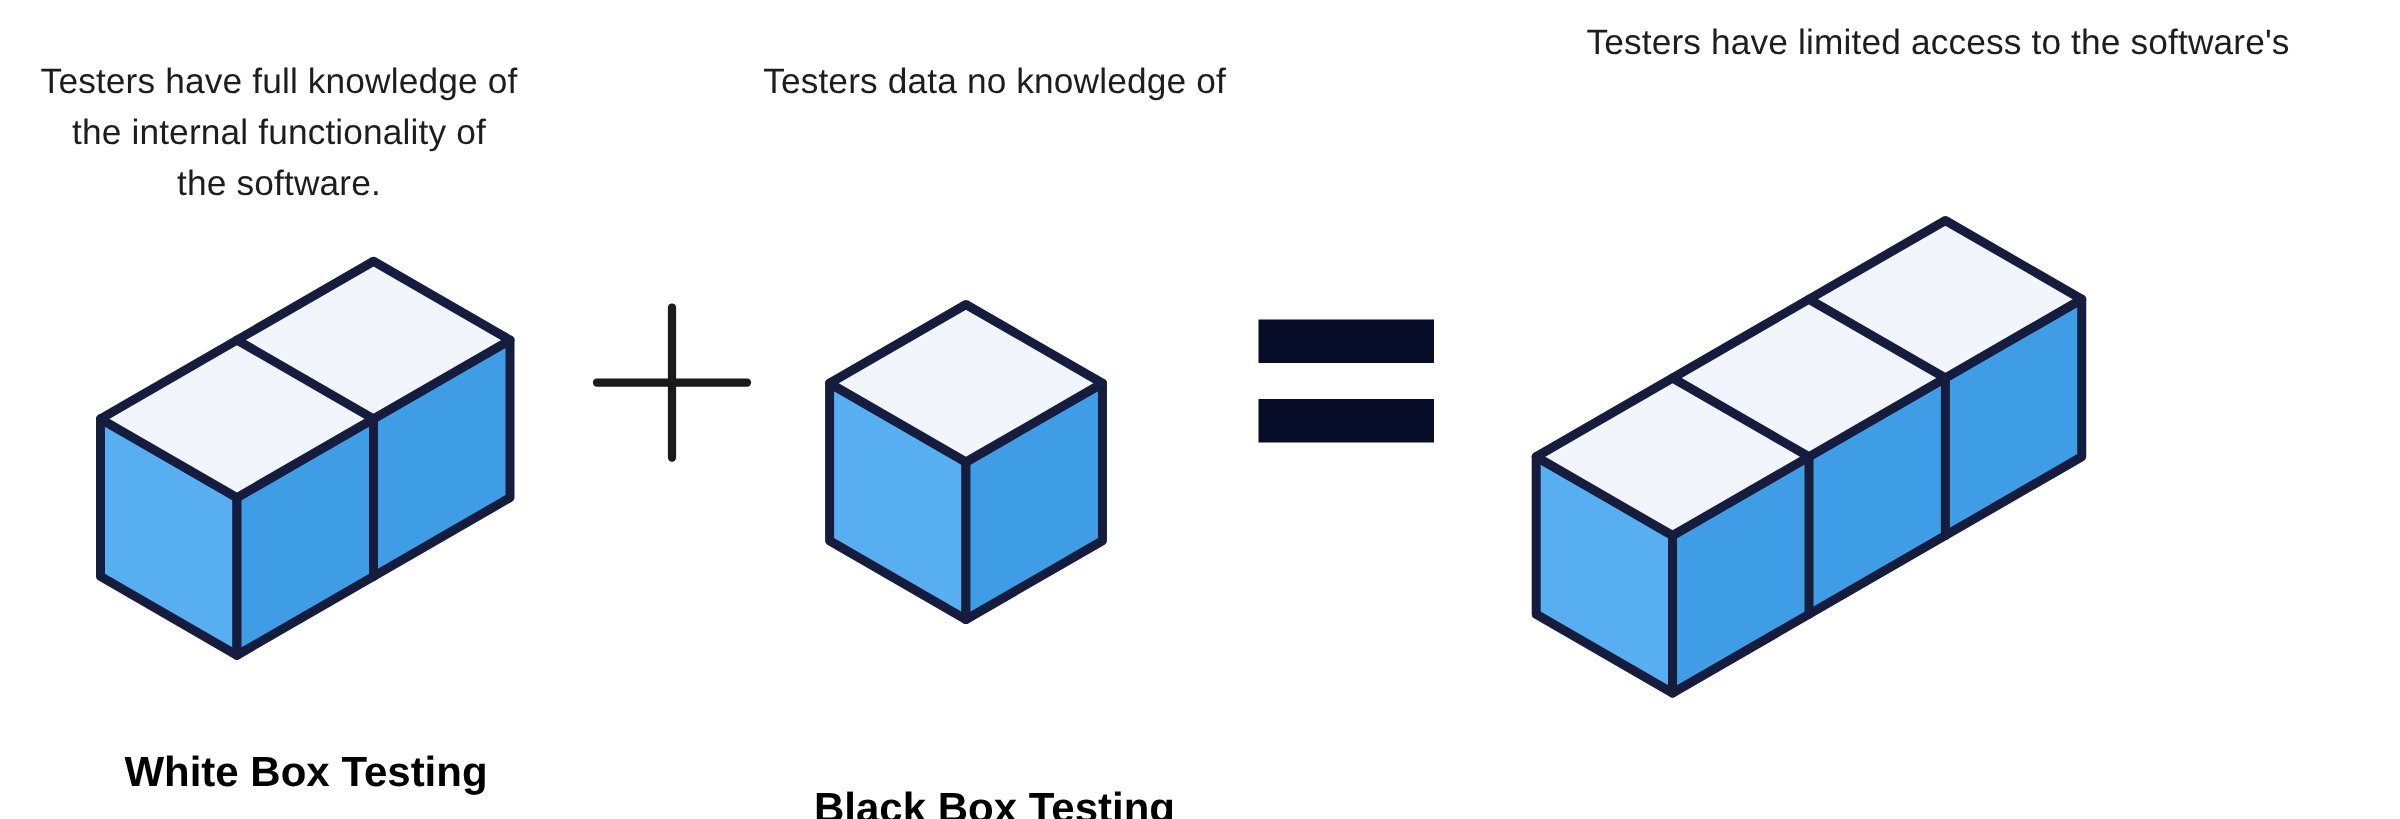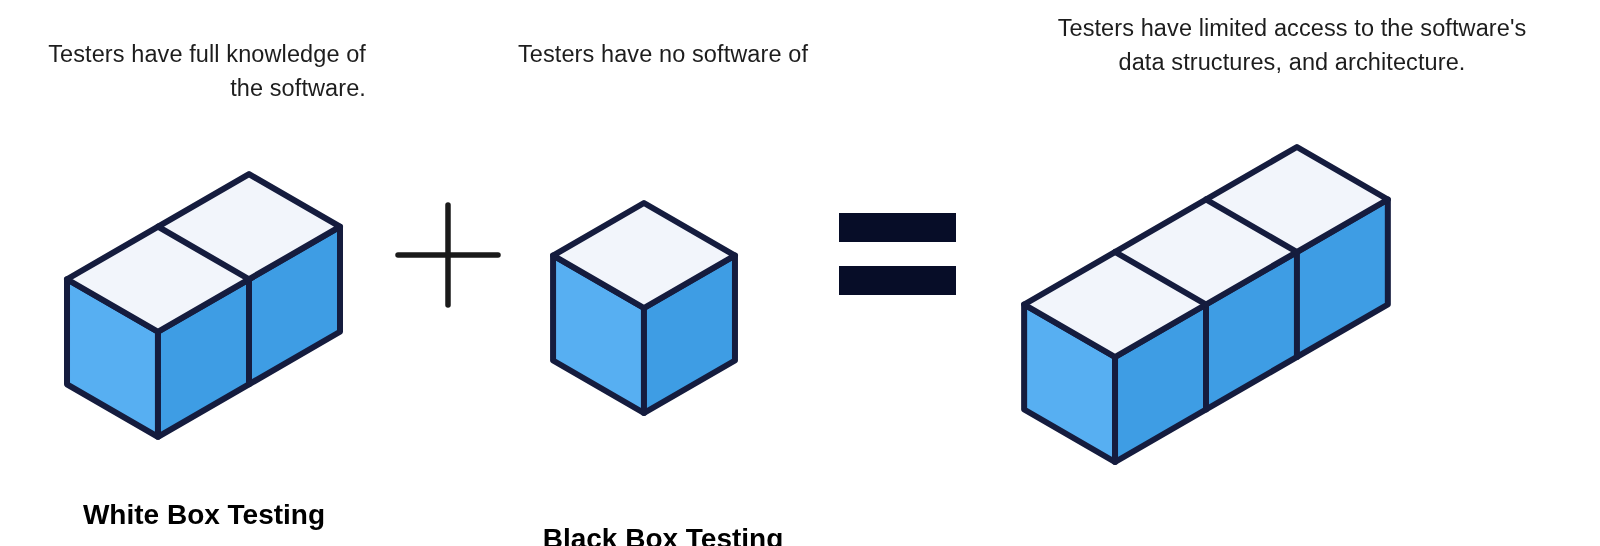--- a/index.html
+++ b/index.html
@@ -15,21 +15,21 @@
     background: var(--background, #fff);
   }
   .desc {
     position: absolute;
     font-size: 23.5px;
     line-height: 34px;
     text-align: center;
     color: var(--text, #1d1d1d);
     letter-spacing: 0.1px;
   }
-  .desc1 { left: 6px;   top: 37px; width: 360px; text-align: right; }
+  .desc1 { left: 6px;   top: 37px; width: 360px; }
   .desc2 { left: 463px; top: 37px; width: 400px; }
   .desc3 { left: 985px; top: 11px; width: 614px; }
   .label {
     position: absolute;
     top: 492px;
     width: 340px;
     font-size: 28px;
     line-height: 46px;
     font-weight: 700;
     text-align: center;
@@ -60,54 +60,54 @@
   .equals-bar.top { top: 0; }
   .equals-bar.bottom { top: 53px; }
 </style>
 </head>
 <body>
 
 <div class="canvas">
 
   <div class="desc desc1">
     <div>Testers have full knowledge of</div>
+    <div>the internal functionality of</div>
     <div>the software.</div>
   </div>
   <svg class="cubes cubes1" width="283" height="273" viewBox="0 0 282.7980021920981 272.5">
       <polygon points="95.9,267.5 5.0,215.0 5.0,110.0 95.9,162.5" fill="#57AFF2" stroke="#151C3E" stroke-width="6" stroke-linejoin="round"></polygon>
       <polygon points="95.9,267.5 277.8,162.5 277.8,57.5 95.9,162.5" fill="#3E9DE4" stroke="#151C3E" stroke-width="6" stroke-linejoin="round"></polygon>
       <polygon points="95.9,162.5 277.8,57.5 186.9,5.0 5.0,110.0" fill="#F2F5FB" stroke="#151C3E" stroke-width="6" stroke-linejoin="round"></polygon>
       <line x1="186.8653347947321" y1="215" x2="186.8653347947321" y2="110" stroke="#151C3E" stroke-width="6" stroke-linecap="round"></line>
       <line x1="186.8653347947321" y1="110" x2="95.93266739736605" y2="57.5" stroke="#151C3E" stroke-width="6" stroke-linecap="round"></line>
     </svg>
   <div class="label label1">White Box Testing</div>
 
   <svg class="plus-svg" width="108" height="108" viewBox="0 0 108 108">
     <line class="plus-line" x1="4" y1="54" x2="104" y2="54"></line>
     <line class="plus-line" x1="54" y1="4" x2="54" y2="104"></line>
   </svg>
 
   <div class="desc desc2">
-    <div>Testers have no software of</div>
+    <div>Testers data no knowledge of</div>
   </div>
   <svg class="cubes cubes2" width="192" height="220" viewBox="0 0 191.8653347947321 220">
       <polygon points="95.9,215.0 5.0,162.5 5.0,57.5 95.9,110.0" fill="#57AFF2" stroke="#151C3E" stroke-width="6" stroke-linejoin="round"></polygon>
       <polygon points="95.9,215.0 186.9,162.5 186.9,57.5 95.9,110.0" fill="#3E9DE4" stroke="#151C3E" stroke-width="6" stroke-linejoin="round"></polygon>
       <polygon points="95.9,110.0 186.9,57.5 95.9,5.0 5.0,57.5" fill="#F2F5FB" stroke="#151C3E" stroke-width="6" stroke-linejoin="round"></polygon>
     </svg>
   <div class="label label2">Black Box Testing</div>
 
   <div class="equals">
     <div class="equals-bar top"></div>
     <div class="equals-bar bottom"></div>
   </div>
 
   <div class="desc desc3">
     <div>Testers have limited access to the software's</div>
-    <div>data structures, and architecture.</div>
   </div>
   <svg class="cubes cubes3" width="374" height="325" viewBox="0 0 373.7306695894642 325">
       <polygon points="95.9,320.0 5.0,267.5 5.0,162.5 95.9,215.0" fill="#57AFF2" stroke="#151C3E" stroke-width="6" stroke-linejoin="round"></polygon>
       <polygon points="95.9,320.0 368.7,162.5 368.7,57.5 95.9,215.0" fill="#3E9DE4" stroke="#151C3E" stroke-width="6" stroke-linejoin="round"></polygon>
       <polygon points="95.9,215.0 368.7,57.5 277.8,5.0 5.0,162.5" fill="#F2F5FB" stroke="#151C3E" stroke-width="6" stroke-linejoin="round"></polygon>
       <line x1="186.8653347947321" y1="267.5" x2="186.8653347947321" y2="162.5" stroke="#151C3E" stroke-width="6" stroke-linecap="round"></line>
       <line x1="186.8653347947321" y1="162.5" x2="95.93266739736605" y2="110" stroke="#151C3E" stroke-width="6" stroke-linecap="round"></line>
       <line x1="277.7980021920981" y1="215" x2="277.7980021920981" y2="110" stroke="#151C3E" stroke-width="6" stroke-linecap="round"></line>
       <line x1="277.7980021920981" y1="110" x2="186.86533479473206" y2="57.5" stroke="#151C3E" stroke-width="6" stroke-linecap="round"></line>
     </svg>

